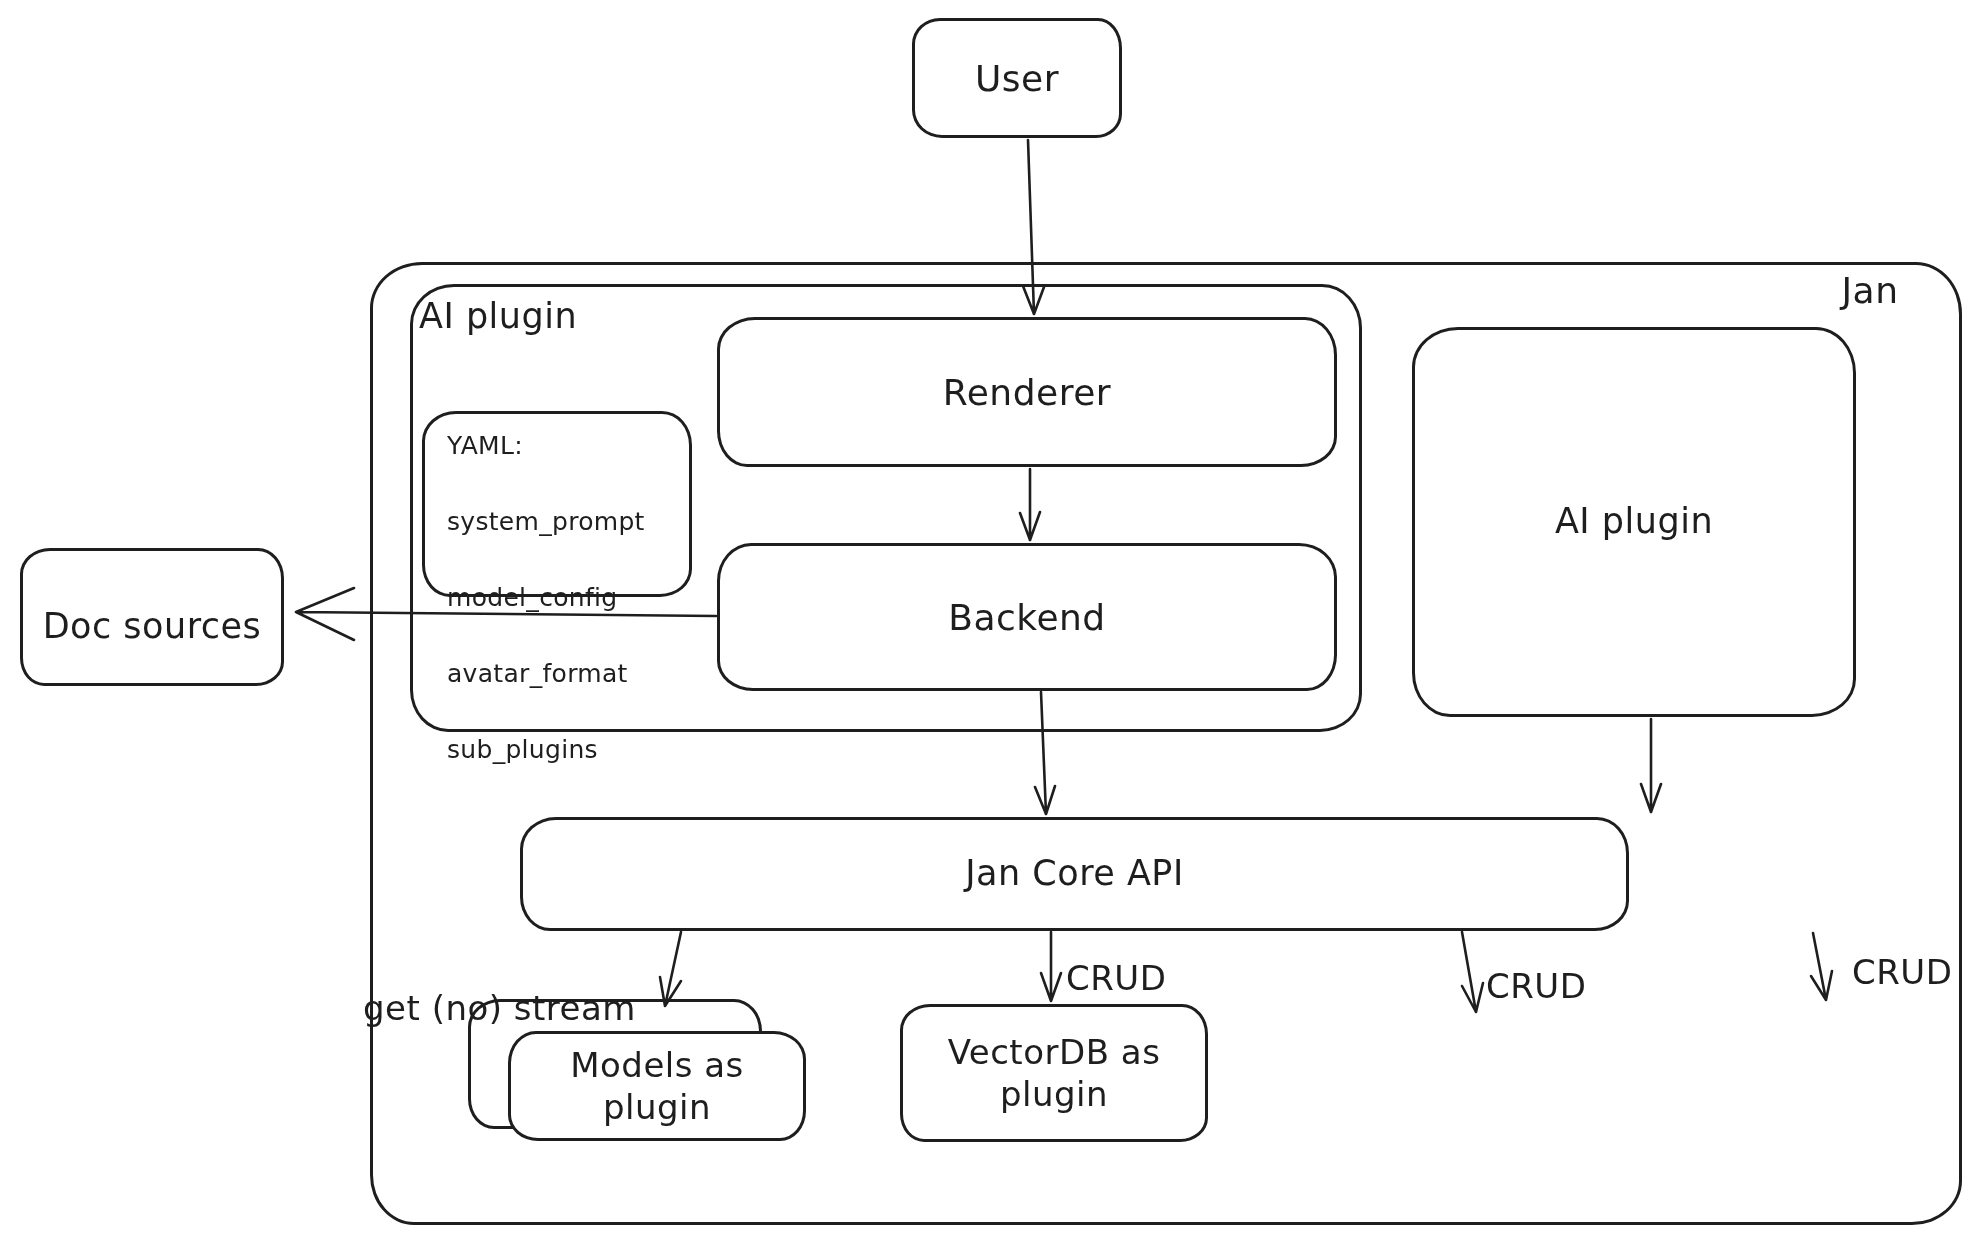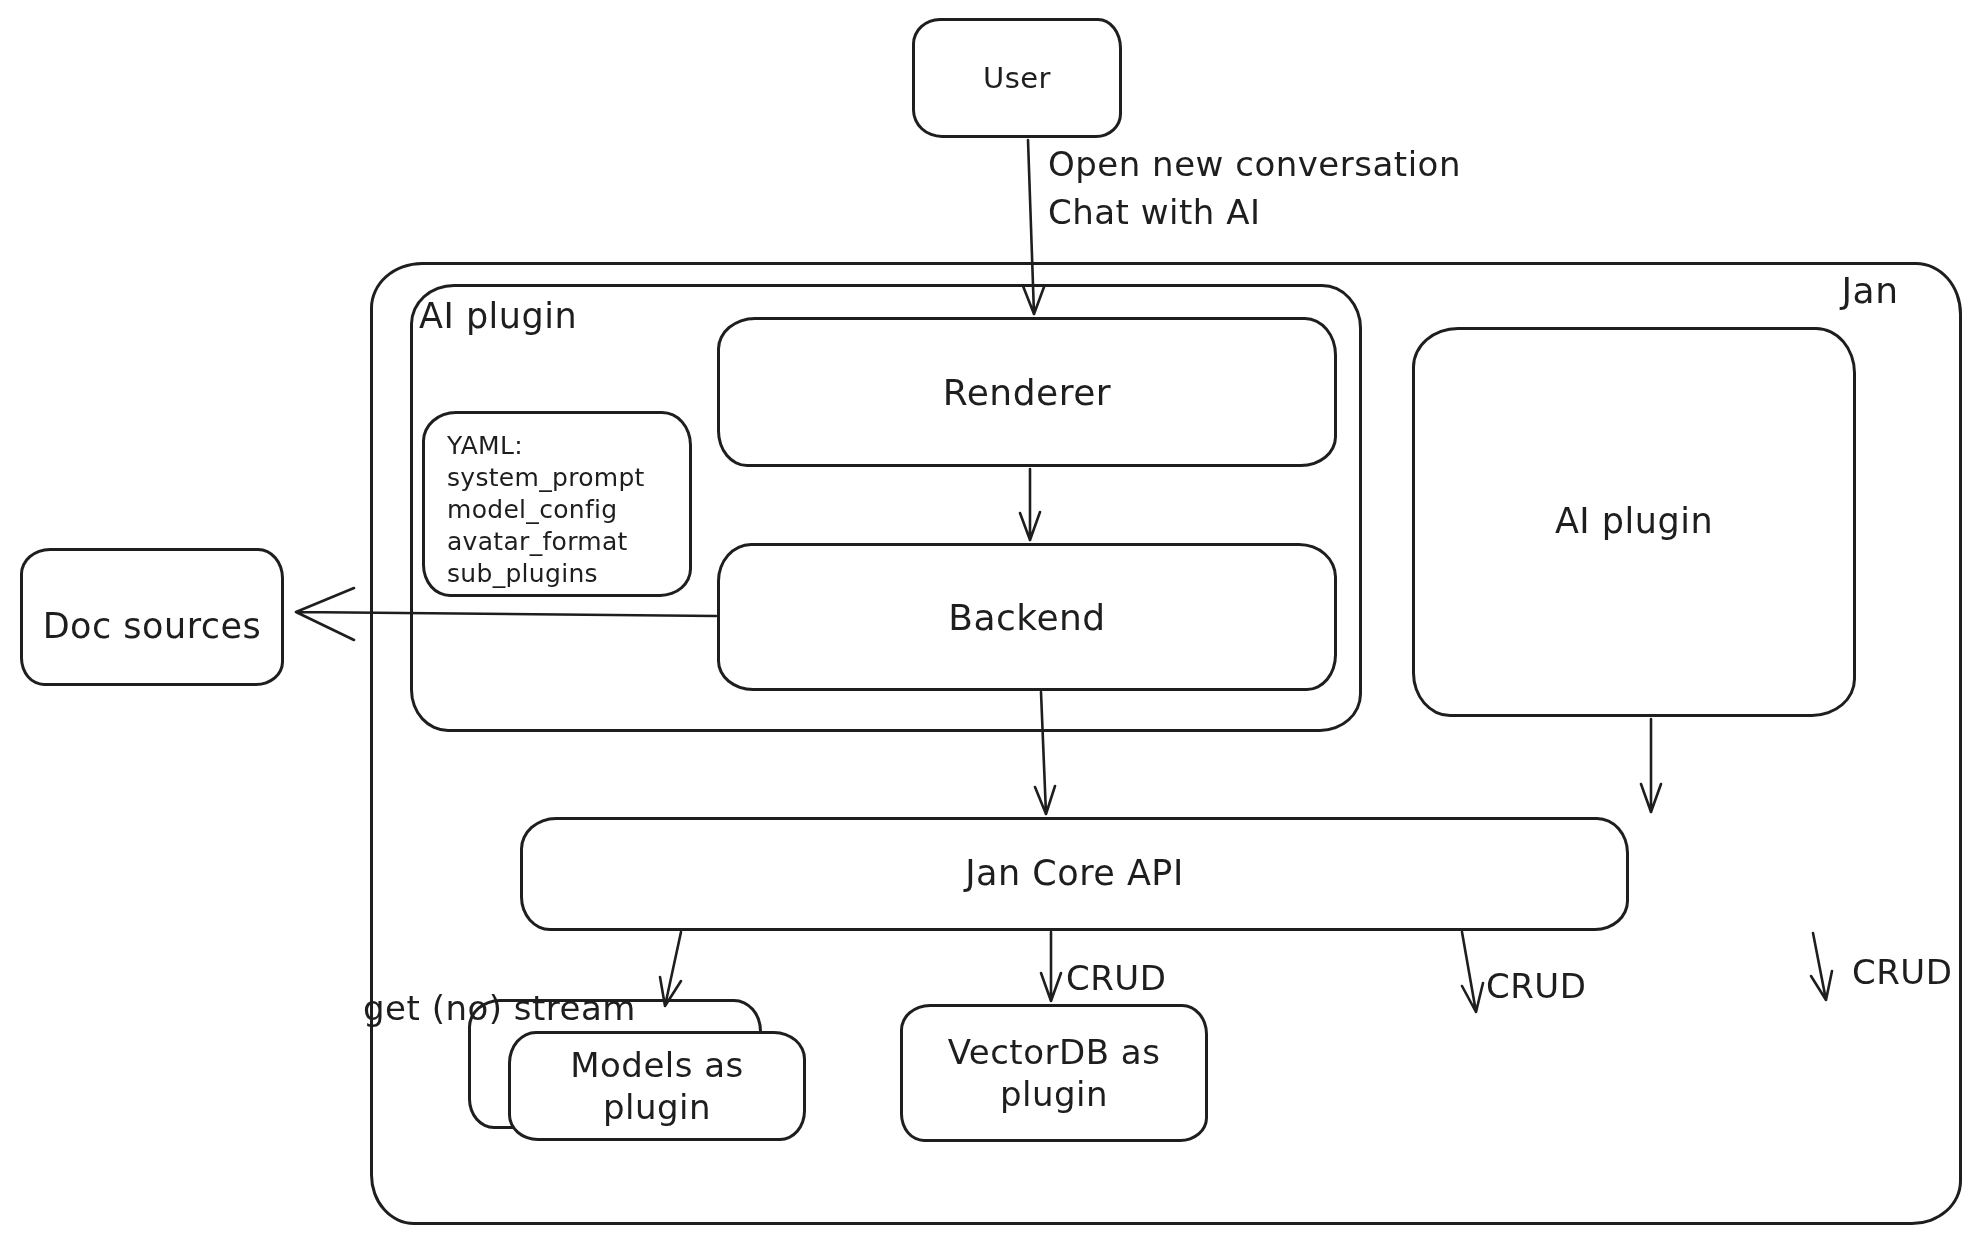--- a/index.html
+++ b/index.html
@@ -68,28 +68,28 @@
 
 <div class="canvas">
 
   <div class="box container-box" style="left:370px;top:262px;width:1592px;height:963px;border-radius:52px 46px 50px 44px / 46px 52px 44px 50px;"></div>
   <div class="float-label" style="left:1790px;top:270px;width:160px;text-align:center;font-size:36px;">Jan</div>
 
   <div class="box container-box" style="left:410px;top:284px;width:952px;height:448px;border-radius:44px 40px 42px 38px / 40px 44px 38px 42px;"></div>
   <div class="float-label" style="left:419px;top:296px;font-size:35px;">AI plugin</div>
 
   <div class="box" style="left:912px;top:18px;width:210px;height:120px;border-radius:28px 24px 26px 30px / 26px 30px 24px 28px;">
-    <span class="node-label" style="font-size:29px;">User</span>
+    <span class="node-label" style="font-size:36px;">User</span>
   </div>
 
   <div class="box" style="left:717px;top:317px;width:620px;height:150px;border-radius:38px 32px 36px 30px / 32px 38px 30px 36px;">
     <span class="node-label" style="font-size:36px;">Renderer</span>
   </div>
 
-  <div class="box" style="left:422px;top:411px;width:270px;height:186px;border-radius:34px 30px 32px 28px / 30px 34px 28px 32px;align-items:flex-start;justify-content:flex-start;padding:16px 10px 10px 22px;flex-direction:column;text-align:left;">
+  <div class="box" style="left:422px;top:411px;width:270px;height:186px;border-radius:34px 30px 32px 28px / 30px 34px 28px 32px;align-items:flex-start;justify-content:flex-start;padding:16px 10px 10px 22px;flex-direction:column;text-align:left;gap:44px;">
     <div class="yaml-line">YAML:</div>
     <div class="yaml-line">system_prompt</div>
     <div class="yaml-line">model_config</div>
     <div class="yaml-line">avatar_format</div>
     <div class="yaml-line">sub_plugins</div>
   </div>
 
   <div class="box" style="left:717px;top:543px;width:620px;height:148px;border-radius:34px 38px 30px 36px / 38px 34px 36px 30px;">
     <span class="node-label" style="font-size:36px;">Backend</span>
   </div>
@@ -110,24 +110,20 @@
   <div class="box" style="left:508px;top:1031px;width:298px;height:110px;border-radius:28px 32px 26px 30px / 32px 28px 30px 26px;">
     <span class="node-label" style="display:block;width:225px;font-size:34px;">Models as plugin</span>
   </div>
 
   <div class="box" style="left:900px;top:1004px;width:308px;height:138px;border-radius:30px 26px 28px 24px / 26px 30px 24px 28px;">
     <span class="node-label" style="display:block;width:250px;font-size:34px;">VectorDB as plugin</span>
   </div>
 
 
 
-  <div class="float-label" style="left:1048px;top:140px;line-height:48px;">
-    <div>Open new conversation</div>
-    <div>Chat with AI</div>
-  </div>
 
   <div class="float-label" style="left:363px;top:946px;margin-top:42px;">get (no) stream</div>
 
   <div class="float-label" style="left:1066px;top:958px;">CRUD</div>
 
   <div class="float-label" style="left:1486px;top:966px;">CRUD</div>
 
   <div class="float-label" style="left:1852px;top:952px;">CRUD</div>
 
   <svg class="connectors" viewBox="0 0 1981 1246">

